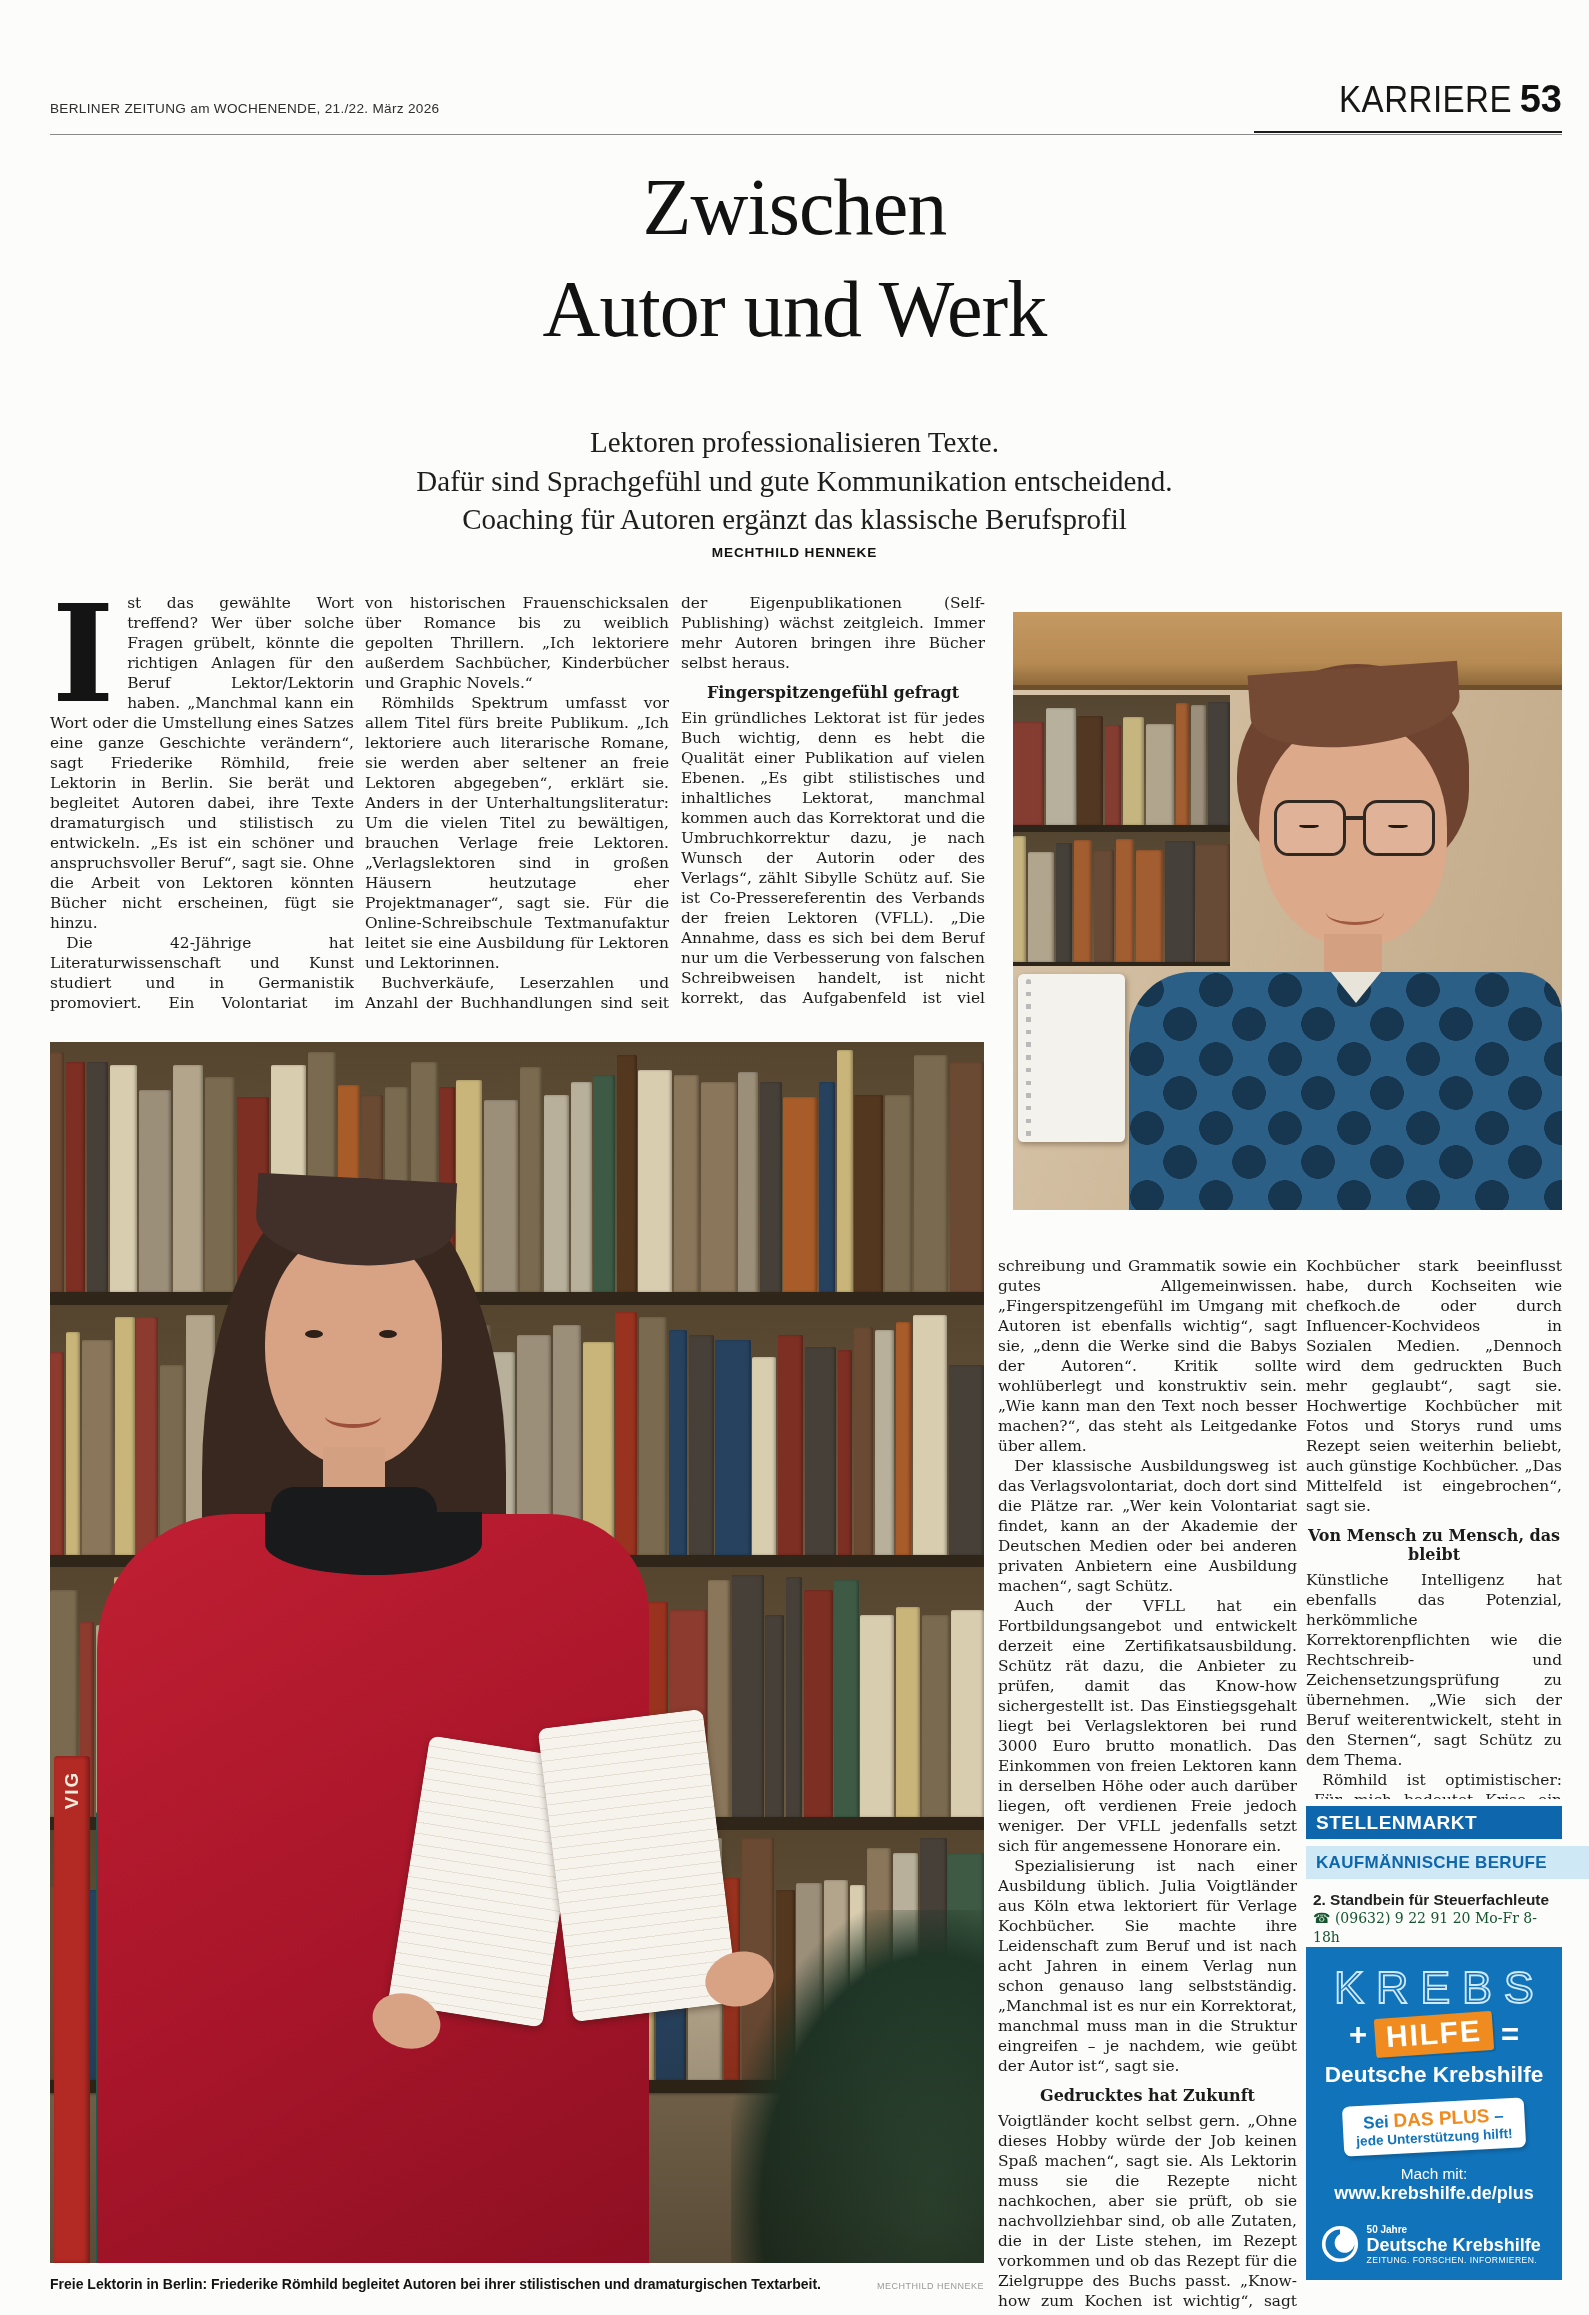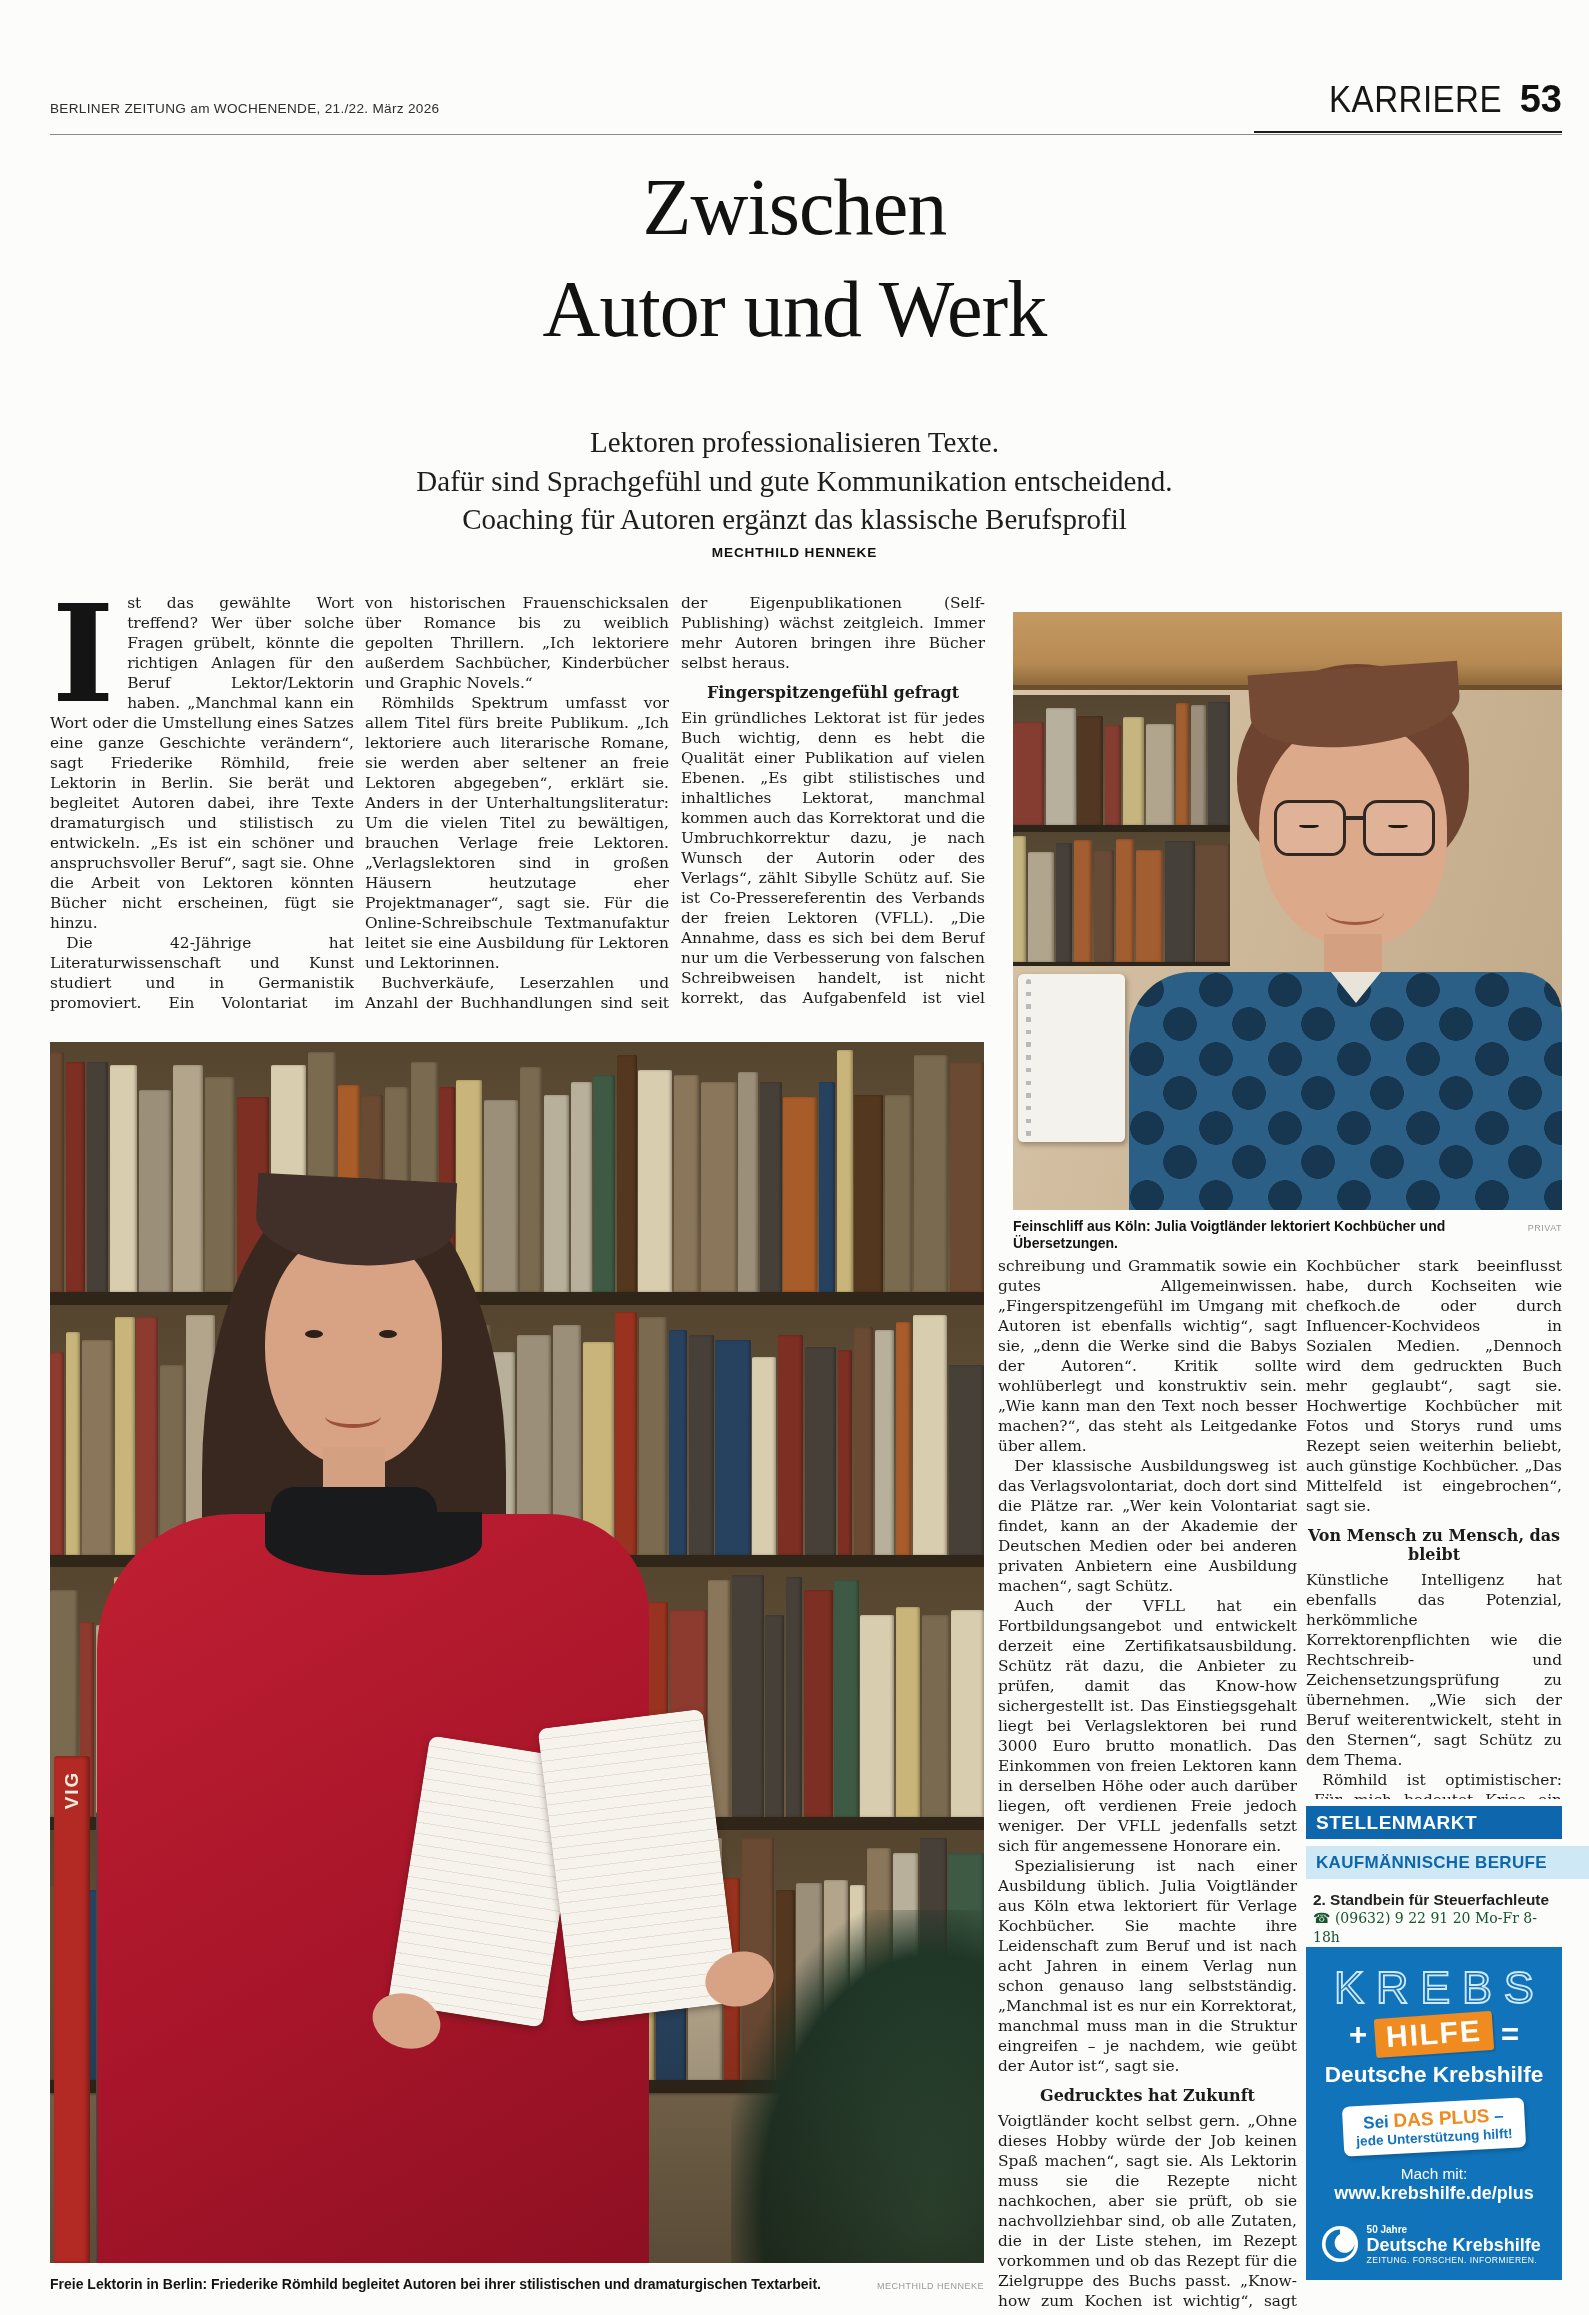--- a/index.html
+++ b/index.html
@@ -5,21 +5,21 @@
   * { margin:0; padding:0; box-sizing:border-box; }
   html,body { background:#e9e9e7; }
   .sheet {
     position:relative; width:1589px; height:2316px; margin:0 auto;
     background:#fcfcfa; overflow:hidden;
     font-family:"DejaVu Serif","Liberation Serif",serif; color:#1b1b1b;
   }
   
   .mast-left { position:absolute; left:50px; top:101px; font-family:"Liberation Sans",sans-serif;
     font-size:13.6px; letter-spacing:0.3px; color:#2e2e2e; }
-  .mast-right { position:absolute; right:27px; top:78px; display:flex; align-items:baseline; gap:18px;
+  .mast-right { position:absolute; right:27px; top:78px; display:flex; align-items:baseline; gap:8px;
     font-family:"Liberation Sans",sans-serif; }
   .mast-section { font-size:36px; letter-spacing:0.5px; color:#161616; transform:scaleX(.92); transform-origin:right; }
   .mast-page { font-size:38px; font-weight:bold; color:#111; }
   .rule-top { position:absolute; left:50px; right:27px; top:134px; border-top:0.9px solid #8a8a8a; }
   .rule-top-right { position:absolute; right:27px; width:308px; top:131px; border-top:2.7px solid #1c1c1c; }
   
   .headline { position:absolute; left:0; width:100%; top:156px; text-align:center;
     font-family:"Liberation Serif",serif; font-size:80px; line-height:1.28; color:#121212; letter-spacing:-0.9px; }
   .standfirst { position:absolute; left:0; width:100%; top:423px; text-align:center;
     font-family:"Liberation Serif",serif; font-size:29px; line-height:1.33; color:#1e1e1e; }
@@ -235,24 +235,20 @@
       <div class="pr-lens r"></div>
       <div class="pr-bridge"></div>
       <div class="pr-eye l"></div>
       <div class="pr-eye r"></div>
     </div>
     <div class="pr-smile"></div>
     <div class="pr-neck"></div>
     <div class="pr-top"></div>
     <div class="pr-collar"></div>
   </div>
-  <div class="caption cap-right">
-    <span class="cap-text">Feinschliff aus Köln: Julia Voigtländer lektoriert Kochbücher und Übersetzungen.</span>
-    <span class="cap-credit">PRIVAT</span>
-  </div>
 
   <div class="photo-left">
     <div id="pl-shelves">
         <div class="shelf-row" style="height:250px">
           <div class="spine" style="width:14.5px;height:96%;background:#6b4a33"></div>
           <div class="spine" style="width:19px;height:92%;background:#7d2f23"></div>
           <div class="spine" style="width:22px;height:92%;background:#474039"></div>
           <div class="spine" style="width:27px;height:91%;background:#d9cdb0"></div>
           <div class="spine" style="width:33px;height:81%;background:#9c8f7a"></div>
           <div class="spine" style="width:31px;height:91%;background:#b3a58b"></div>

